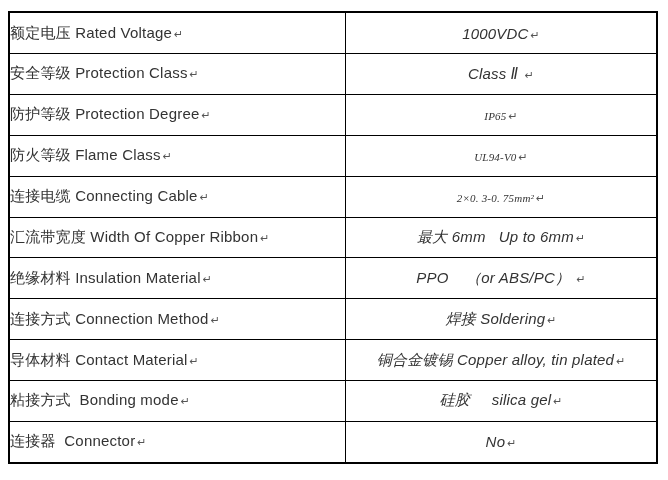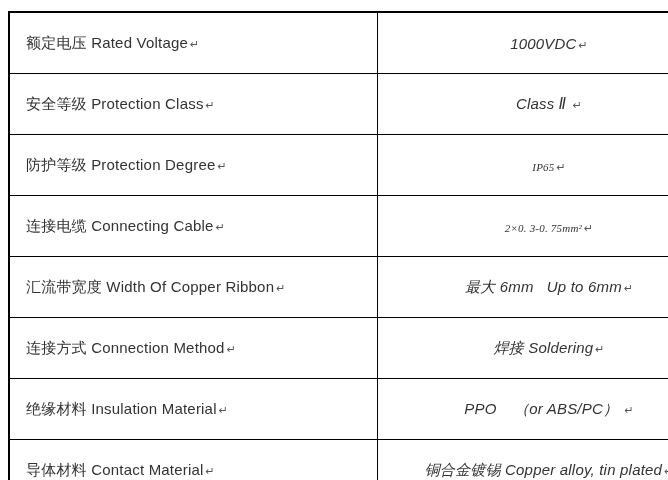--- a/index.html
+++ b/index.html
@@ -23,21 +23,21 @@
     top: 11px;
     width: 647px;
     height: 453px;
     border-collapse: collapse;
     table-layout: fixed;
     border: 2px solid #000000;
   }
   table.spec-table td {
     border: 1px solid #000000;
     height: 28px;
-    padding: 16px;
+    padding: 0;
     vertical-align: middle;
     font-size: 15px;
     color: #333333;
     overflow: hidden;
   }
   td.label-cell {
     width: 335px;
     text-align: left;
     padding-left: 7px;
   }
@@ -73,38 +73,46 @@
       </tr>
       <tr>
         <td class="label-cell"><span class="txt">安全等级 Protection Class</span><span class="pmark">↵</span></td>
         <td class="value-cell"><span class="txt">Class Ⅱ </span><span class="pmark">↵</span></td>
       </tr>
       <tr>
         <td class="label-cell"><span class="txt">防护等级 Protection Degree</span><span class="pmark">↵</span></td>
         <td class="value-cell serif"><span class="txt">IP65</span><span class="pmark">↵</span></td>
       </tr>
       <tr>
+        <td class="label-cell"><span class="txt">防火等级 Flame Class</span><span class="pmark">↵</span></td>
+        <td class="value-cell serif"><span class="txt">UL94-V0</span><span class="pmark">↵</span></td>
+      </tr>
+      <tr>
         <td class="label-cell"><span class="txt">连接电缆 Connecting Cable</span><span class="pmark">↵</span></td>
         <td class="value-cell serif"><span class="txt">2×0. 3-0. 75mm²</span><span class="pmark">↵</span></td>
       </tr>
       <tr>
         <td class="label-cell"><span class="txt">汇流带宽度 Width Of Copper Ribbon</span><span class="pmark">↵</span></td>
         <td class="value-cell"><span class="txt">最大 6mm   Up to 6mm</span><span class="pmark">↵</span></td>
       </tr>
       <tr>
+        <td class="label-cell"><span class="txt">绝缘材料 Insulation Material</span><span class="pmark">↵</span></td>
+        <td class="value-cell"><span class="txt">PPO    （or ABS/PC） </span><span class="pmark">↵</span></td>
+      </tr>
+      <tr>
         <td class="label-cell"><span class="txt">连接方式 Connection Method</span><span class="pmark">↵</span></td>
         <td class="value-cell"><span class="txt">焊接 Soldering</span><span class="pmark">↵</span></td>
       </tr>
       <tr>
-        <td class="label-cell"><span class="txt">绝缘材料 Insulation Material</span><span class="pmark">↵</span></td>
-        <td class="value-cell"><span class="txt">PPO    （or ABS/PC） </span><span class="pmark">↵</span></td>
+        <td class="label-cell"><span class="txt">导体材料 Contact Material</span><span class="pmark">↵</span></td>
+        <td class="value-cell"><span class="txt">铜合金镀锡 Copper alloy, tin plated</span><span class="pmark">↵</span></td>
       </tr>
       <tr>
-        <td class="label-cell"><span class="txt">导体材料 Contact Material</span><span class="pmark">↵</span></td>
-        <td class="value-cell"><span class="txt">铜合金镀锡 Copper alloy, tin plated</span><span class="pmark">↵</span></td>
+        <td class="label-cell"><span class="txt">粘接方式  Bonding mode</span><span class="pmark">↵</span></td>
+        <td class="value-cell"><span class="txt">硅胶     silica gel</span><span class="pmark">↵</span></td>
       </tr>
       <tr>
         <td class="label-cell"><span class="txt">连接器  Connector</span><span class="pmark">↵</span></td>
         <td class="value-cell"><span class="txt">No</span><span class="pmark">↵</span></td>
       </tr>
     </tbody>
   </table>
 </div>
 
 </body></html>

